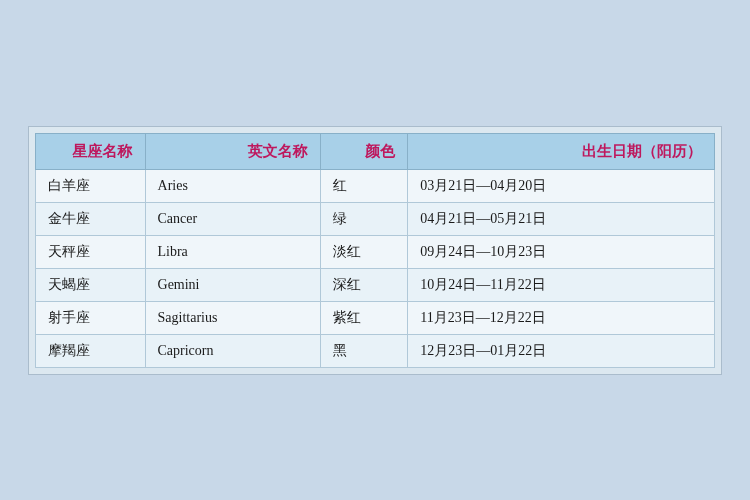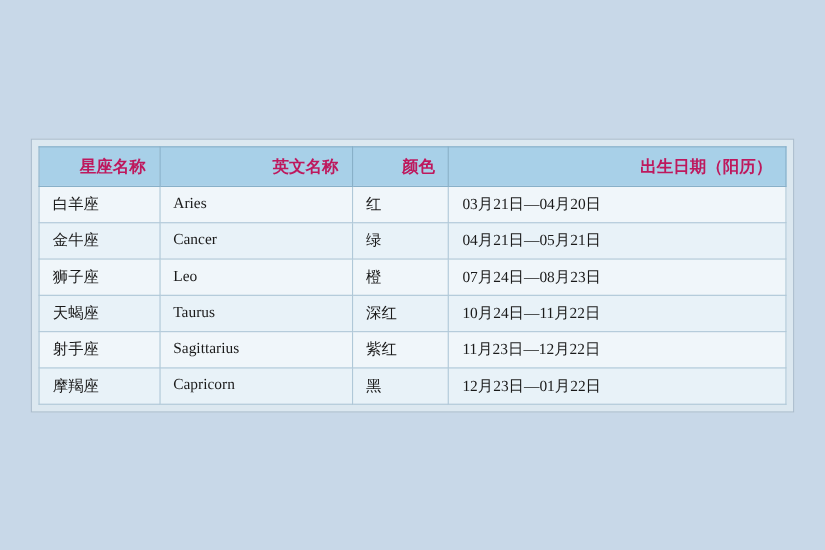--- a/index.html
+++ b/index.html
@@ -77,28 +77,28 @@
           <td>红</td>
           <td>03月21日—04月20日</td>
         </tr>
         <tr>
           <td>金牛座</td>
           <td>Cancer</td>
           <td>绿</td>
           <td>04月21日—05月21日</td>
         </tr>
         <tr>
-          <td>狮子座</td>
-          <td>Leo</td>
-          <td>橙</td>
-          <td>07月24日—08月23日</td>
+          <td>天秤座</td>
+          <td>Libra</td>
+          <td>淡红</td>
+          <td>09月24日—10月23日</td>
         </tr>
         <tr>
           <td>天蝎座</td>
-          <td>Taurus</td>
+          <td>Gemini</td>
           <td>深红</td>
           <td>10月24日—11月22日</td>
         </tr>
         <tr>
           <td>射手座</td>
           <td>Sagittarius</td>
           <td>紫红</td>
           <td>11月23日—12月22日</td>
         </tr>
         <tr>

